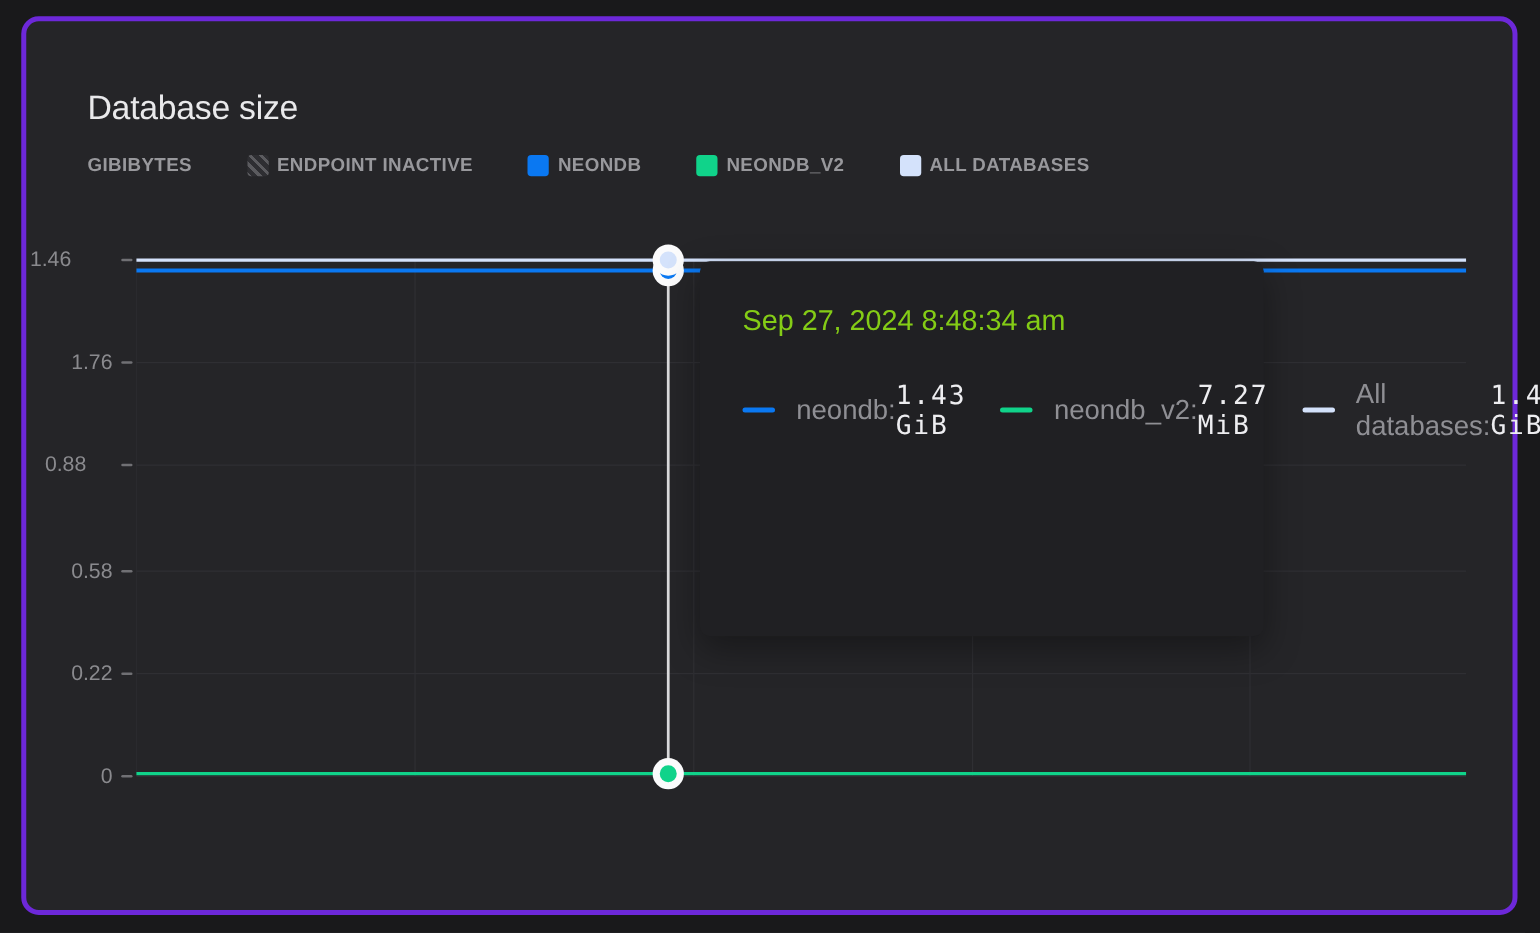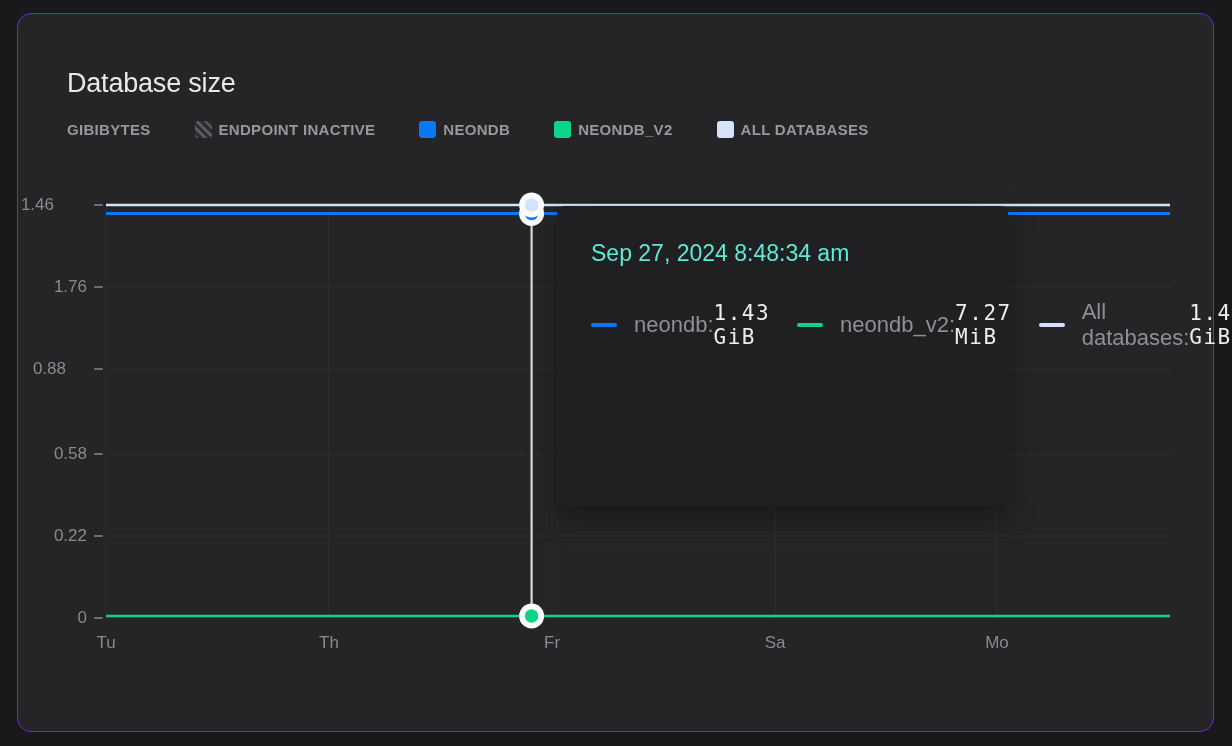--- a/index.html
+++ b/index.html
@@ -7,21 +7,21 @@
     width:1232px; height:746px;
     background:#19191b;
     font-family:"Liberation Sans","DejaVu Sans",sans-serif;
     position:relative;
     overflow:hidden;
   }
   .card {
     position:absolute; left:17px; top:13px;
     width:1197px; height:719px;
     background:#252528;
-    border:1px solid #6d28d9;
+    border:4px solid #6d28d9;
     border-radius:14px;
     box-sizing:border-box;
   }
   .card-title {
     position:absolute; left:49px; top:54px;
     margin:0;
     font-size:27px; font-weight:500; line-height:30px;
     letter-spacing:-0.2px;
     color:#e9e9eb;
   }
@@ -65,21 +65,21 @@
     position:absolute; left:539px; top:192px;
     width:451px; height:300px;
     background:#202023;
     border-radius:8px;
     box-shadow:0 10px 28px rgba(0,0,0,0.35);
     box-sizing:border-box;
   }
   .tt-title {
     margin:33px 34px 0 34px;
     font-size:23px; line-height:29px;
-    color:#5eead4;
+    color:#84cc16;
   }
   .tt-rows {
     margin:42px 34px 0 34px;
     display:flex; gap:27px;
   }
   .tt-row { display:flex; align-items:center; height:29px; }
   .tt-dash { width:26px; height:4px; border-radius:2px; margin-right:17px; flex:0 0 auto; }
   .tt-label { font-size:22px; color:#8f8f94; }
   .tt-value {
     margin-left:auto;
@@ -161,27 +161,20 @@
         <line x1="425.6" y1="16" x2="425.6" y2="429" stroke="#d9d9db" stroke-width="2.2"></line>
         <circle cx="425.6" cy="24.486301369862986" r="12.5" fill="#fbfbfc"></circle>
         <circle cx="425.6" cy="24.486301369862986" r="6.8" fill="#0a78f2"></circle>
         <circle cx="425.6" cy="426.99157534246575" r="12.5" fill="#fbfbfc"></circle>
         <circle cx="425.6" cy="426.99157534246575" r="6.8" fill="#10d38a"></circle>
         <circle cx="425.6" cy="16" r="12.5" fill="#fbfbfc"></circle>
         <circle cx="425.6" cy="16" r="6.8" fill="#d4e2fb"></circle>
       </svg>
   </div>
 
-  <div class="x-axis" id="x-axis">
-      <span class="x-lbl" style="left: 0px;">Tu</span>
-      <span class="x-lbl" style="left: 223.014px;">Th</span>
-      <span class="x-lbl" style="left: 446.029px;">Fr</span>
-      <span class="x-lbl" style="left: 669.043px;">Sa</span>
-      <span class="x-lbl" style="left: 890.994px;">Mo</span>
-    </div>
 
   <div class="tooltip">
     <div class="tt-title">Sep 27, 2024 8:48:34 am</div>
     <div class="tt-rows">
       <div class="tt-row">
         <span class="tt-dash" style="background: rgb(10, 120, 242);"></span>
         <span class="tt-label">neondb:</span>
         <span class="tt-value">1.43 GiB</span>
       </div>
       <div class="tt-row">

